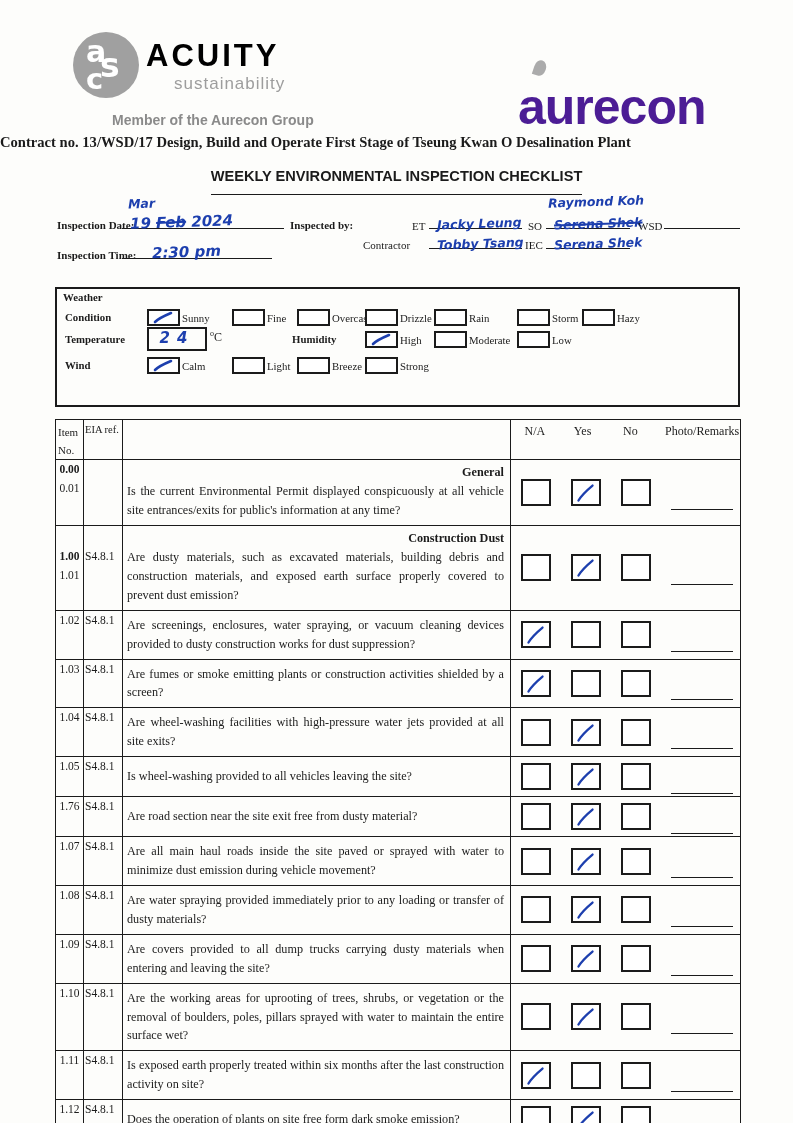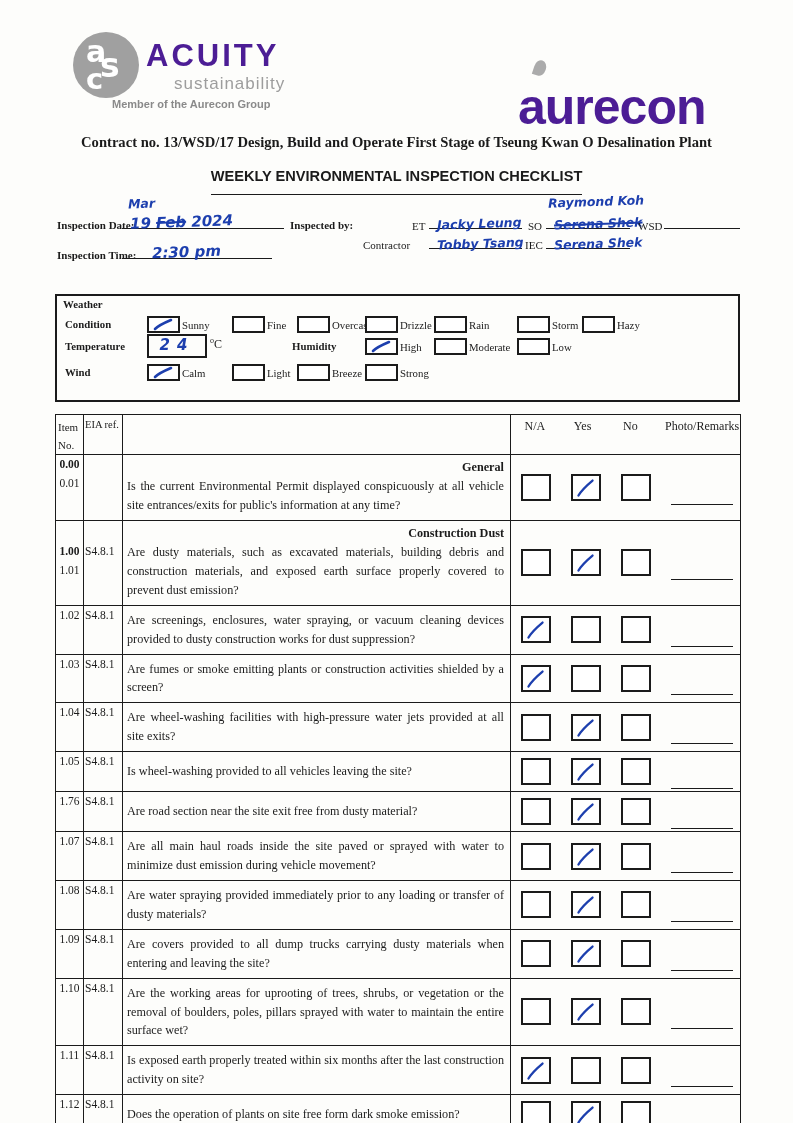--- a/index.html
+++ b/index.html
@@ -8,49 +8,49 @@
 
   
   .hdr { position:relative; height:94px; margin-top:30px; }
   .acu-circle { position:absolute; left:73px; top:2px; width:66px; height:66px; border-radius:50%;
     background:#a0a0a0; overflow:hidden; }
   .acu-circle span { position:absolute; color:#fff; font-family:"DejaVu Sans", sans-serif; font-weight:bold; line-height:1; }
   .m-a { left:13px; top:5px; font-size:30px; }
   .m-s { left:27px; top:17px; font-size:33px; }
   .m-c { left:13px; top:33px; font-size:29px; }
   .acu-name { position:absolute; left:146px; top:8px; font-family:"Liberation Sans", sans-serif;
-    font-weight:bold; font-size:31px; letter-spacing:3px; color:#4c1d95; }
+    font-weight:bold; font-size:31px; letter-spacing:3px; color:#000000; }
   .acu-tag { position:absolute; left:174px; top:44px; font-family:"Liberation Sans", sans-serif;
     font-size:17px; letter-spacing:1px; color:#9d9d9d; }
-  .acu-member { position:absolute; left:112px; top:68px; font-family:"Liberation Sans", sans-serif;
-    font-weight:bold; font-size:11px; color:#8a8a8a; }
+  .acu-member { position:absolute; left:112px; top:82px; font-family:"Liberation Sans", sans-serif;
+    font-weight:bold; font-size:14px; color:#8a8a8a; }
   .aurecon { position:absolute; left:518px; top:36px; font-family:"Liberation Sans", sans-serif;
     font-weight:bold; font-size:50px; letter-spacing:-1px; color:#4c1d95;margin-top:12px; }
   .leaf { position:absolute; left:16px; top:-18px; width:12px; height:16px; background:#ababab;
     border-radius:60% 60% 60% 0; transform:rotate(18deg); }
 
   
-  .contract { text-align:center; font-weight:bold; font-size:14.6px; margin-top:10px; }
+  .contract { text-align:left; font-weight:bold; font-size:14.6px; margin-top:10px; }
   .title-wrap { text-align:center; margin-top:16px; }
   .title { display:inline-block; font-family:"Liberation Sans", sans-serif; font-weight:bold;
     font-size:14.6px; border-bottom:1.5px solid #1b1b1b; padding-bottom:10px; }
 
   
   .info { position:relative; height:64px; margin-top:8px; font-size:11px; }
   .lbl { position:absolute; font-weight:bold; white-space:nowrap; }
   .fline { position:absolute; border-bottom:1.4px solid #1b1b1b; }
   .hand { color:#1d3fae; font-family:"DejaVu Sans", sans-serif; font-style:italic; font-weight:600;
     white-space:nowrap; transform:rotate(-2deg); display:inline-block; }
   .struck { text-decoration:line-through; text-decoration-thickness:2px; }
   .corr { position:absolute; font-size:12.5px; }
   .inline-hand { position:absolute; left:8px; bottom:-3px; font-size:15px; }
   .small-hand { font-size:12.5px; }
 
   
-  .wbox { position:relative; width:685px; height:108px; margin:27px 0 0 55px; border:2px solid #1b1b1b; font-size:10.8px; }
+  .wbox { position:relative; width:685px; height:120px; margin:20px 0 0 55px; border:2px solid #1b1b1b; font-size:10.8px; }
   .wlabel { position:absolute; font-weight:bold; white-space:nowrap; }
   .wrow { position:absolute; left:0; right:0; height:20px; }
   .opt { position:absolute; top:0; display:flex; align-items:center; gap:2px; }
   .wcb { width:33px; height:17px; border:2px solid #1b1b1b; display:inline-flex; align-items:flex-end; background:#fff; }
   .wcb svg, .cb svg { display:none; }
   .wcb.checked svg { display:block; width:28px; height:13px; }
   .wcb svg path, .cb svg path { stroke:#1d3fae; stroke-width:2.6; fill:none; stroke-linecap:round; }
   .opt-label { white-space:nowrap; }
   .tempbox { position:absolute; left:90px; top:38px; width:60px; height:24px; border:2px solid #1b1b1b;
     text-align:center; }

